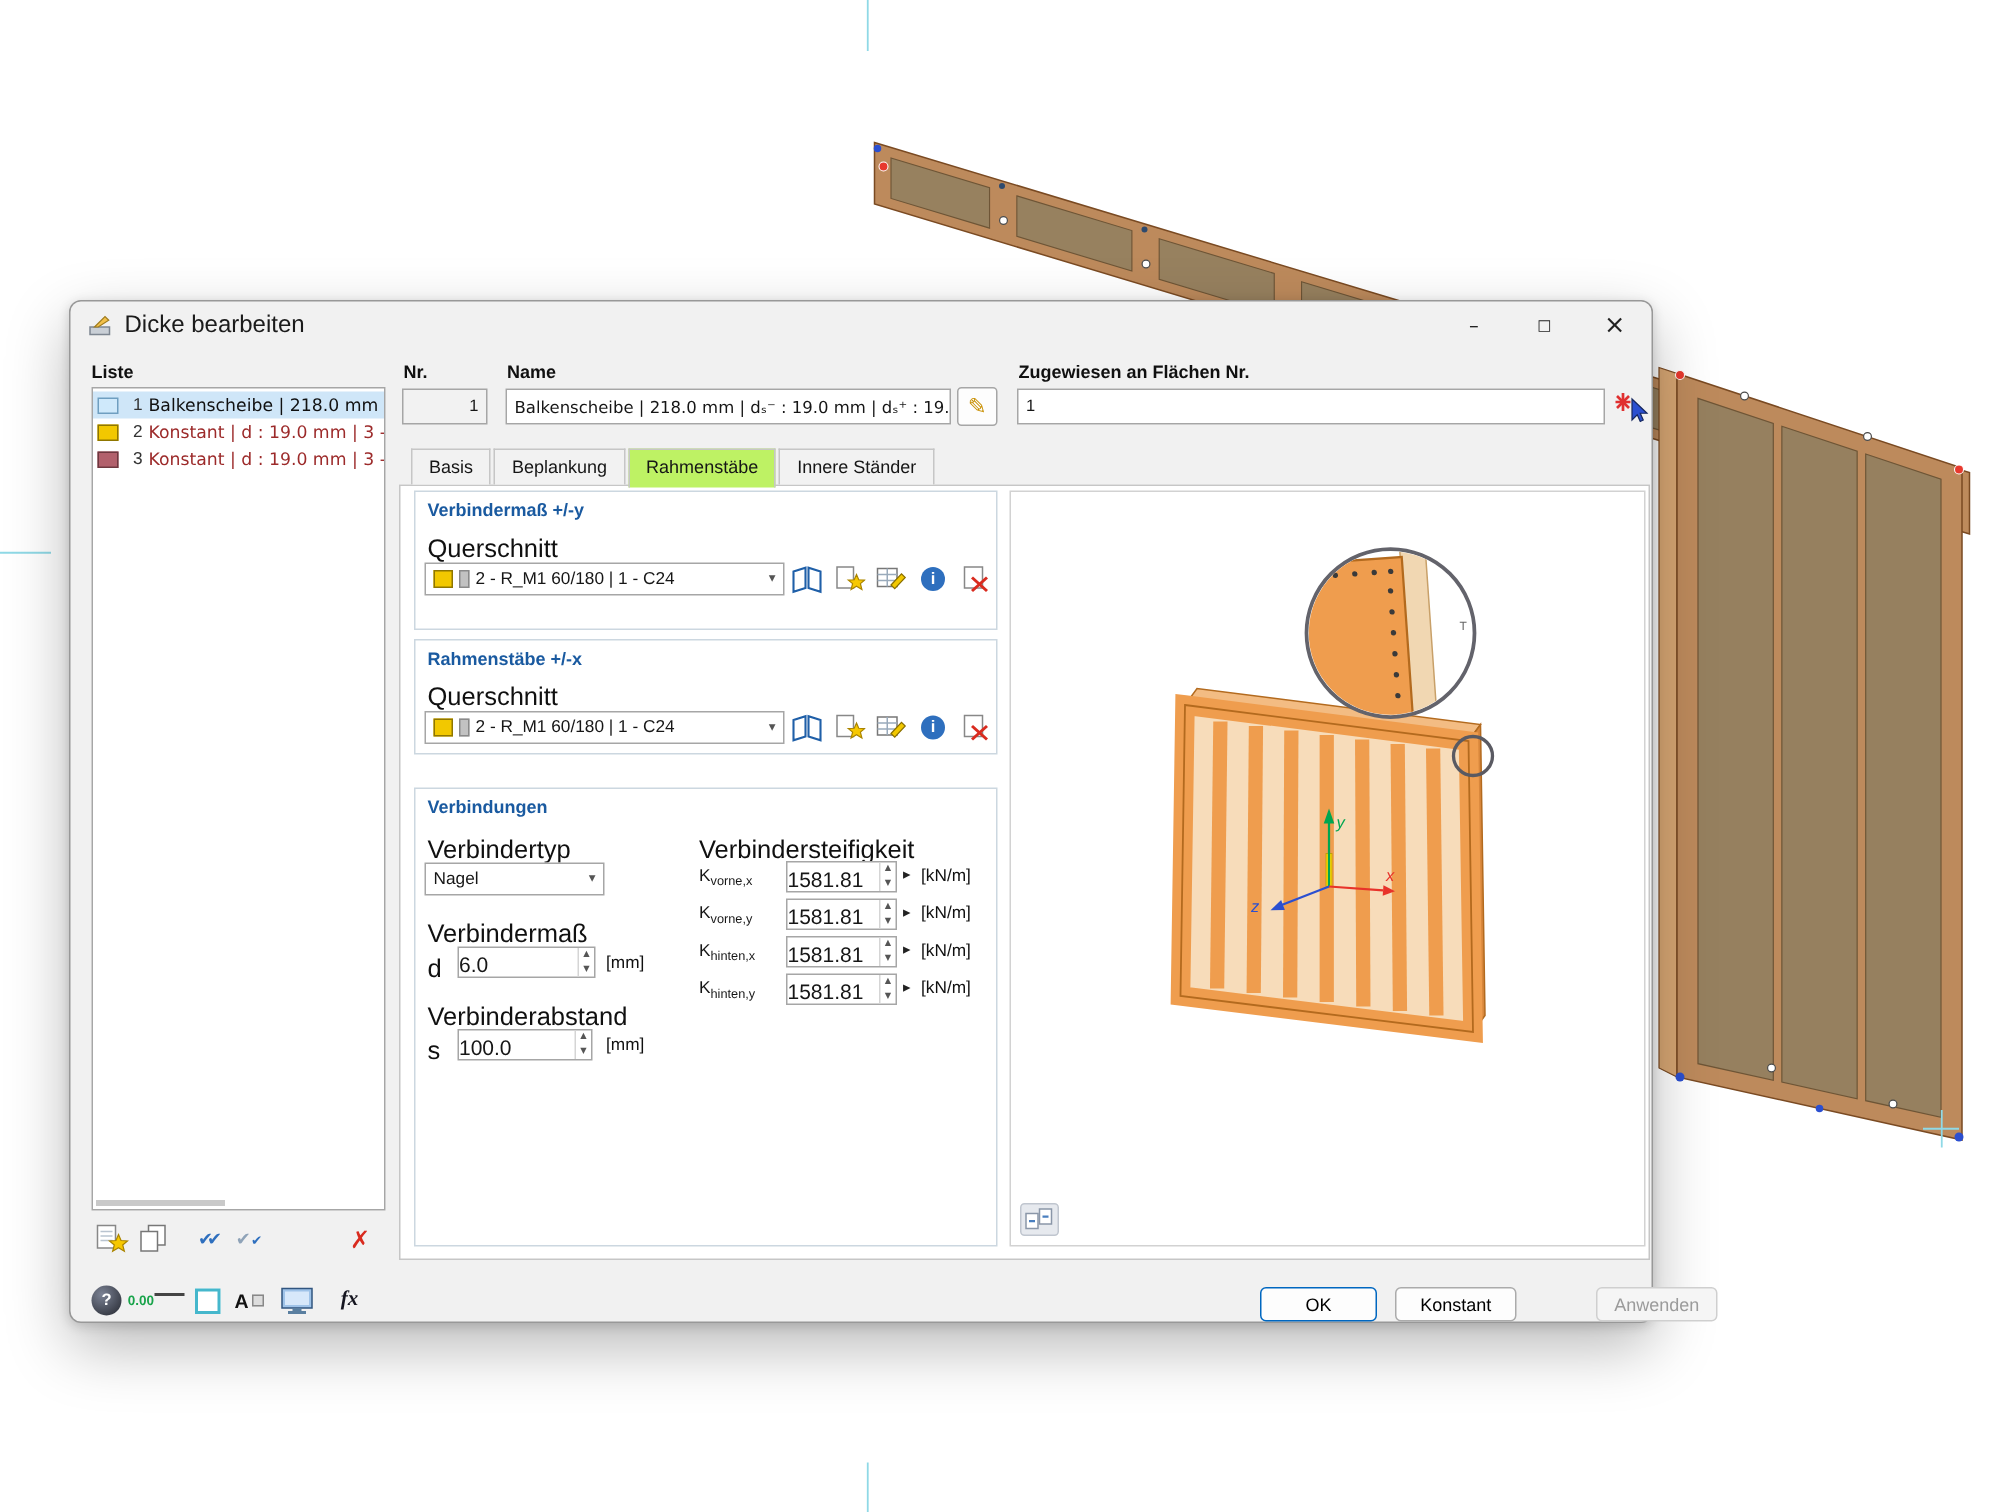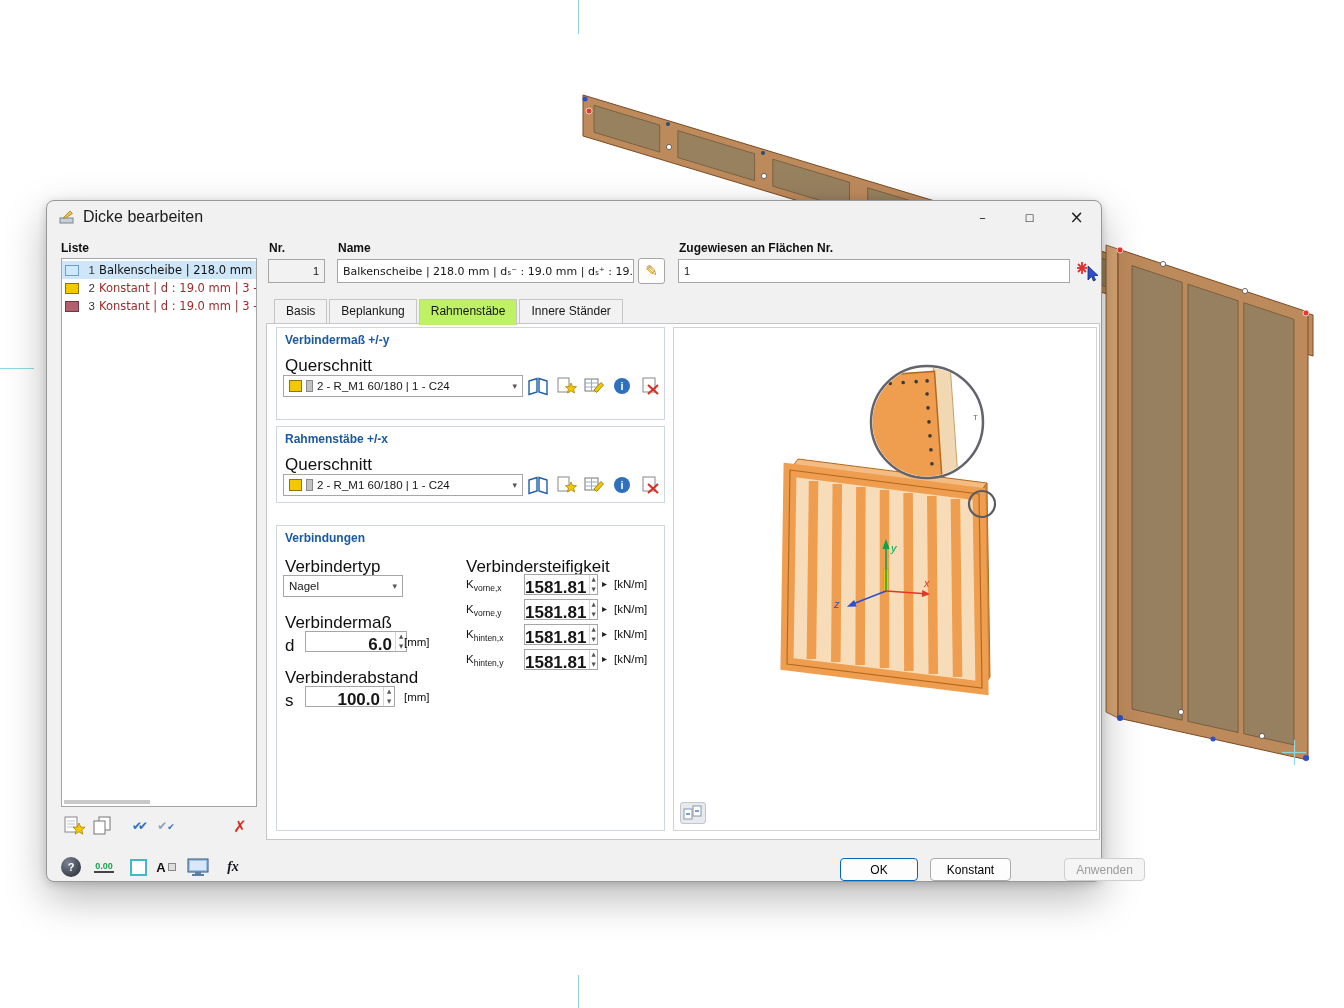--- a/index.html
+++ b/index.html
@@ -56,21 +56,21 @@
   .section { position:absolute; background:#fff; border:1px solid #ccd7e0; z-index:2; }
   .sec-title { position:absolute; left:8px; top:5px; color:#1a5aa0; font-weight:bold; font-size:12px; }
 
   .combo { position:absolute; background:#fff; border:1px solid #a6a6a6; display:flex; align-items:center;
            gap:4px; padding:0 5px; font-size:11.5px; white-space:nowrap; overflow:hidden; }
   .combo .arrow { margin-left:auto; font-size:9px; color:#555; }
   .msw-y { width:13px; height:12px; background:#f2c800; border:1px solid #8f7600; flex:none; }
   .msw-g { width:7px; height:12px; background:#c2c2c2; border:1px solid #8a8a8a; flex:none; }
 
   .spin { position:absolute; background:#fff; border:1px solid #a6a6a6; display:flex; align-items:stretch; }
-  .spin-val { flex:1; text-align:right; padding:3px 3px 0 0; font-size:17px;font-weight:bold; }
+  .spin-val { flex:1; text-align:left; padding:3px 3px 0 0; font-size:14px; }
   .arrows { width:11px; border-left:1px solid #d5d5d5; display:flex; flex-direction:column; }
   .sa { flex:1; font-size:5.5px; line-height:9px; text-align:center; color:#555;
         font-family:"DejaVu Sans",sans-serif; }
   .unit { position:absolute; font-size:11.5px; color:#101010; }
   .flyout { position:absolute; font-size:10px; color:#222; font-family:"DejaVu Sans",sans-serif; }
   .klabel { position:absolute; font-size:11.5px; }
   .klabel sub { font-size:8.5px; }
 
   .preview { position:absolute; left:626px; top:126px; width:424px; height:504px; background:#fff;
              border:1px solid #d2d2d2; z-index:2; }
@@ -79,21 +79,21 @@
 
   .btn { position:absolute; height:23px; background:#fdfdfd; border:1px solid #ababab; border-radius:4px;
          font-size:12px; display:flex; align-items:center; justify-content:center; }
   .btn.default { border-color:#0067c0; }
   .btn.disabled { color:#9b9b9b; background:#f5f5f5; border-color:#cfcfcf; }
 
   .tool { position:absolute; width:26px; height:24px; display:flex; align-items:center; justify-content:center; }
   .ball { width:20px; height:20px; border-radius:50%;
           background:radial-gradient(circle at 35% 30%, #7b8294, #23262e); color:#fff; font-size:11px;
           font-weight:bold; display:flex; align-items:center; justify-content:center; }
-  .units-ic { display:flex; flex-direction:column; align-items:center; }
+  .units-ic { display:flex; flex-direction:row; }
   .units-ic .num { color:#18a34a; font-weight:bold; font-size:9px; line-height:10px; }
   .units-ic .rule { width:20px; height:3px; border-top:2px solid #444; }
   .sq-ic { width:17px; height:17px; background:#fff; border:2px solid #45b7cc; }
   .font-ic { font-weight:bold; font-size:13px; color:#111; display:flex; align-items:center; gap:2px; }
   .font-ic .bx { width:8px; height:8px; border:1px solid #888; background:#ddd; }
   .fx-ic { font-family:"Liberation Serif",serif; font-style:italic; font-weight:bold; font-size:14px; color:#15151f; }
   .chk2 { color:#2e6fbe; font-size:12px; letter-spacing:-4px; font-weight:bold; }
   .chk1 { color:#8fa3b8; font-size:12px; font-weight:bold; }
   .chk1 .mini { color:#2e6fbe; font-size:9px; }
   .redx { color:#d92b1f; font-size:16px; font-weight:bold; }
@@ -339,21 +339,21 @@
     <span class="sec-title">Verbindungen</span>
 
     <span class="slbl" style="left:8px; top:31px">Verbindertyp</span>
     <div class="combo" style="left:6px; top:49px; width:120px; height:22px">
       <span>Nagel</span>
       <span class="arrow glyph">▾</span>
     </div>
 
     <span class="slbl" style="left:8px; top:87px">Verbindermaß</span>
     <span class="slbl" style="left:8px; top:110px">d</span>
-    <div class="spin" style="left:28px; top:105px; width:102px; height:21px">
+    <div class="spin" style="left:28px; top:105px; width:92px; height:21px">
       <span class="spin-val">6.0</span>
       <span class="arrows">
           <span class="sa">▲</span>
           <span class="sa">▼</span>
         </span>
     </div>
     <span class="unit" style="left:127px; top:110px">[mm]</span>
 
     <span class="slbl" style="left:8px; top:142px">Verbinderabstand</span>
     <span class="slbl" style="left:8px; top:165px">s</span>

